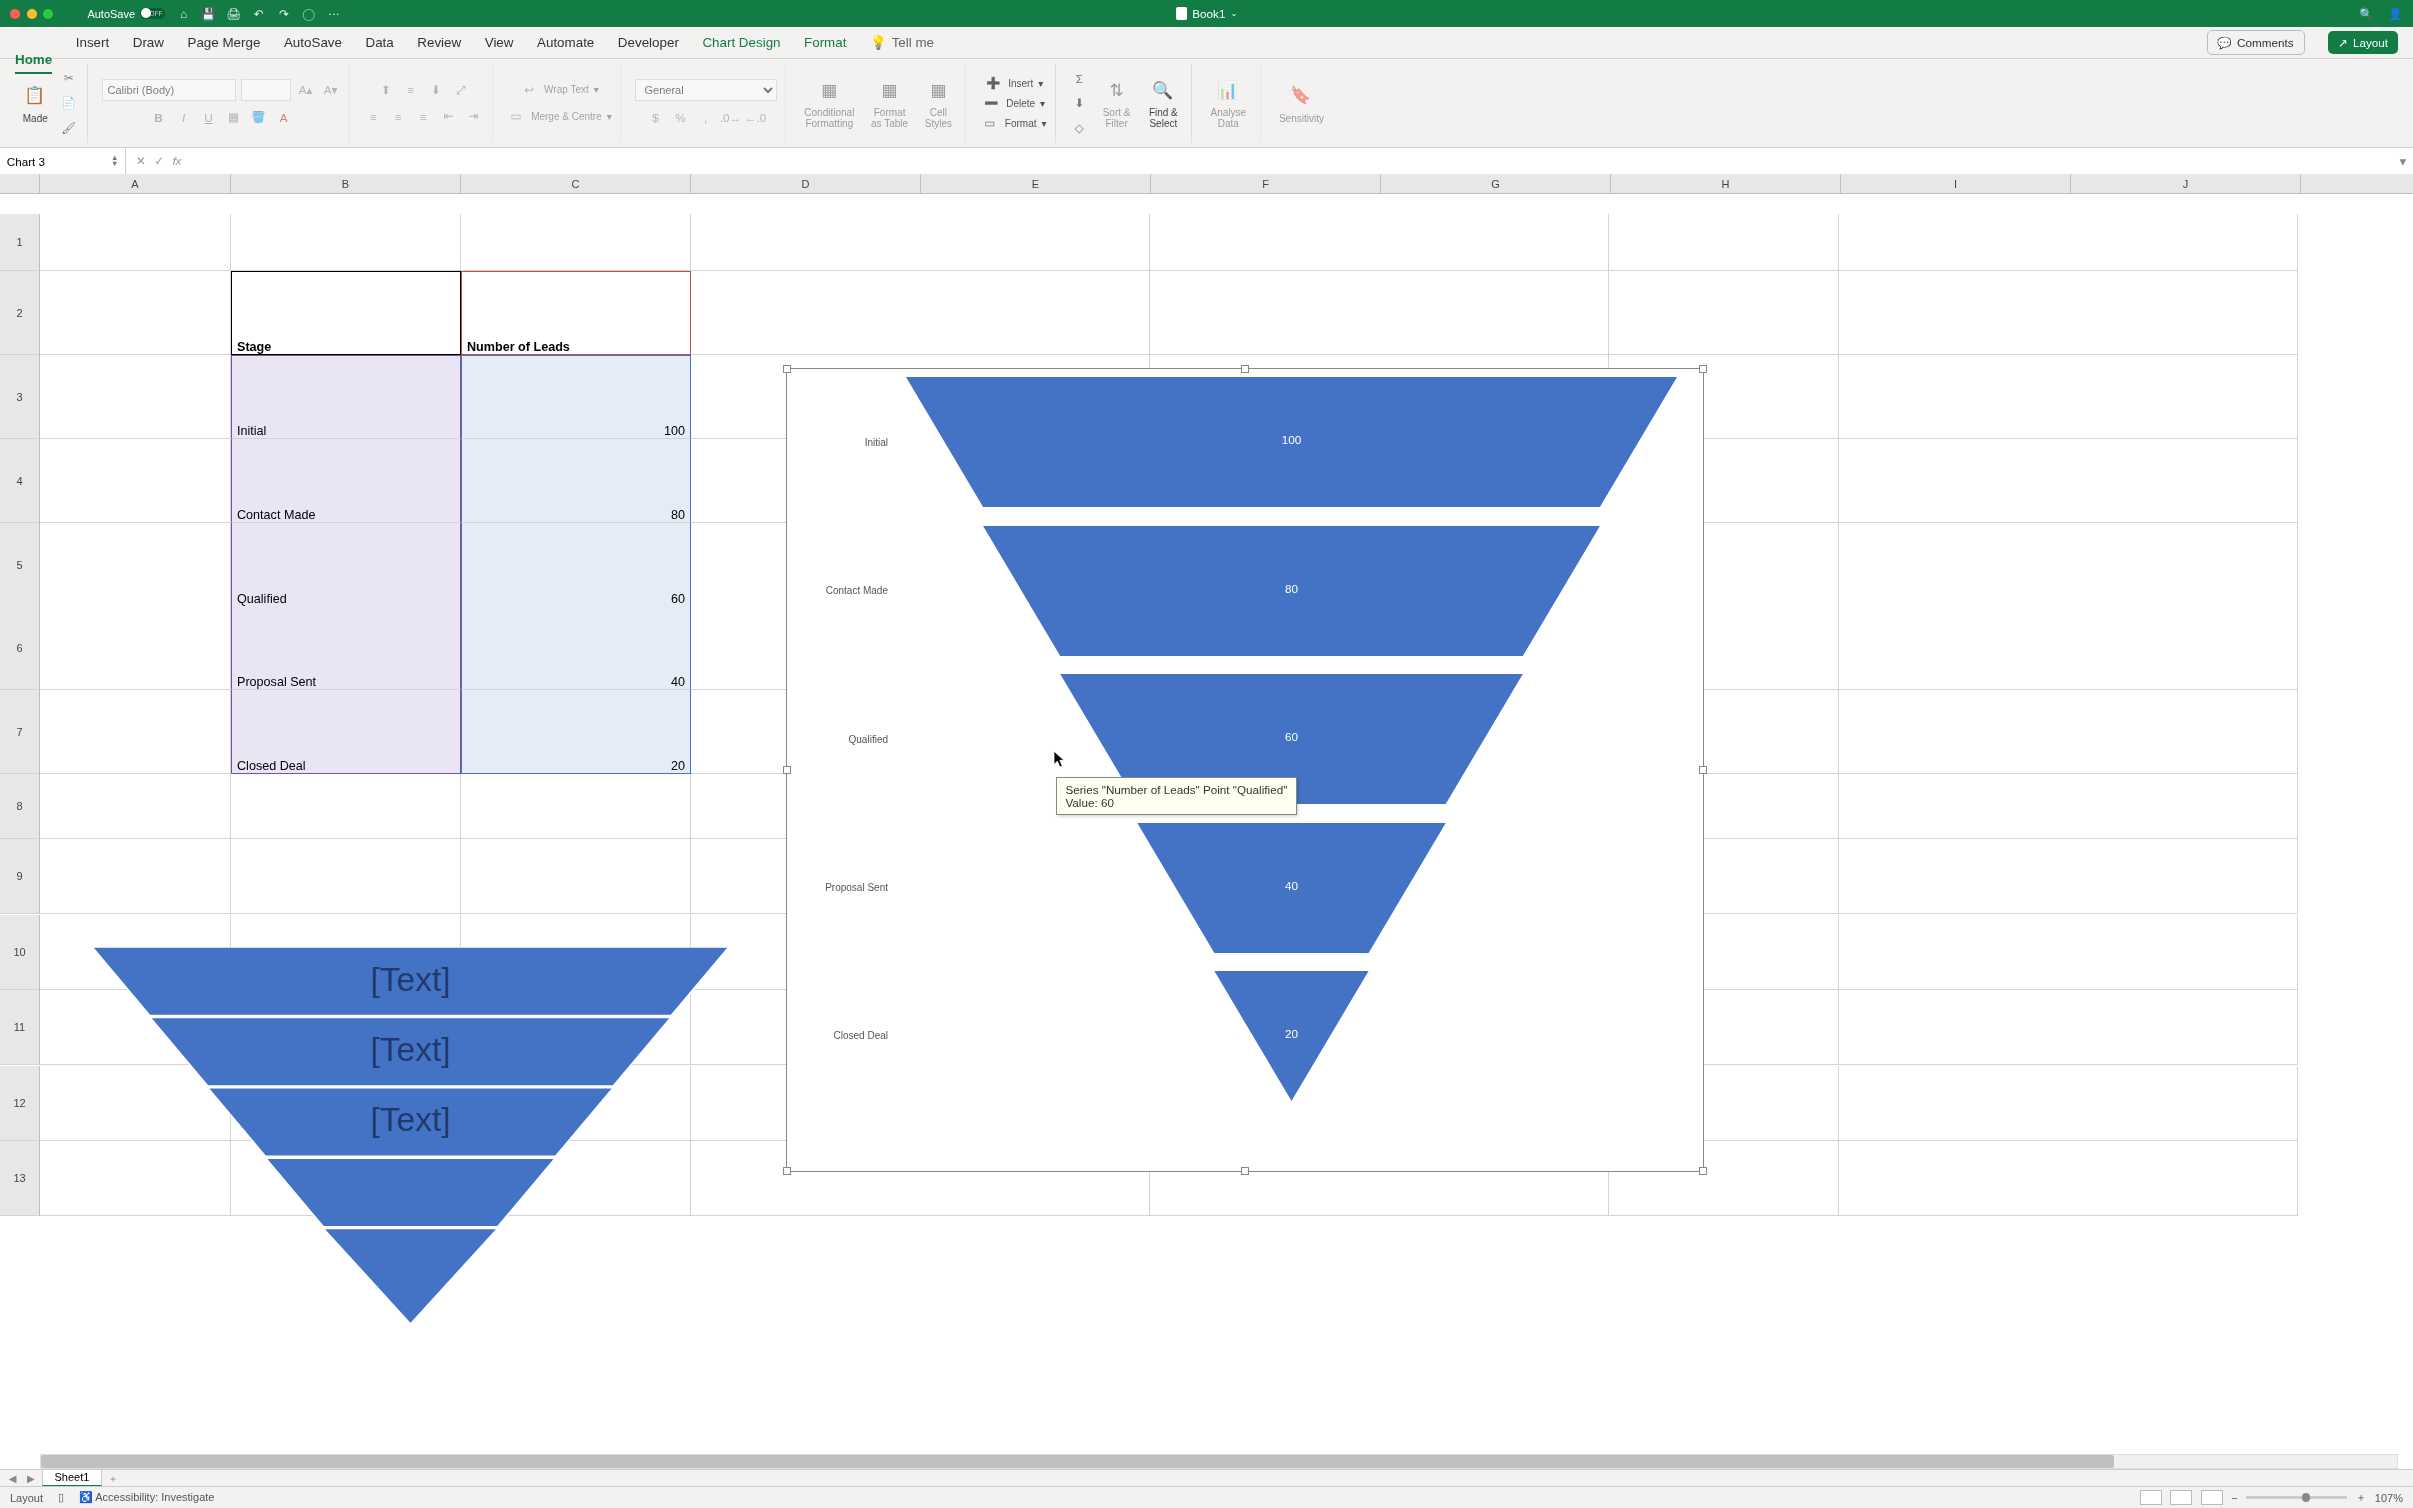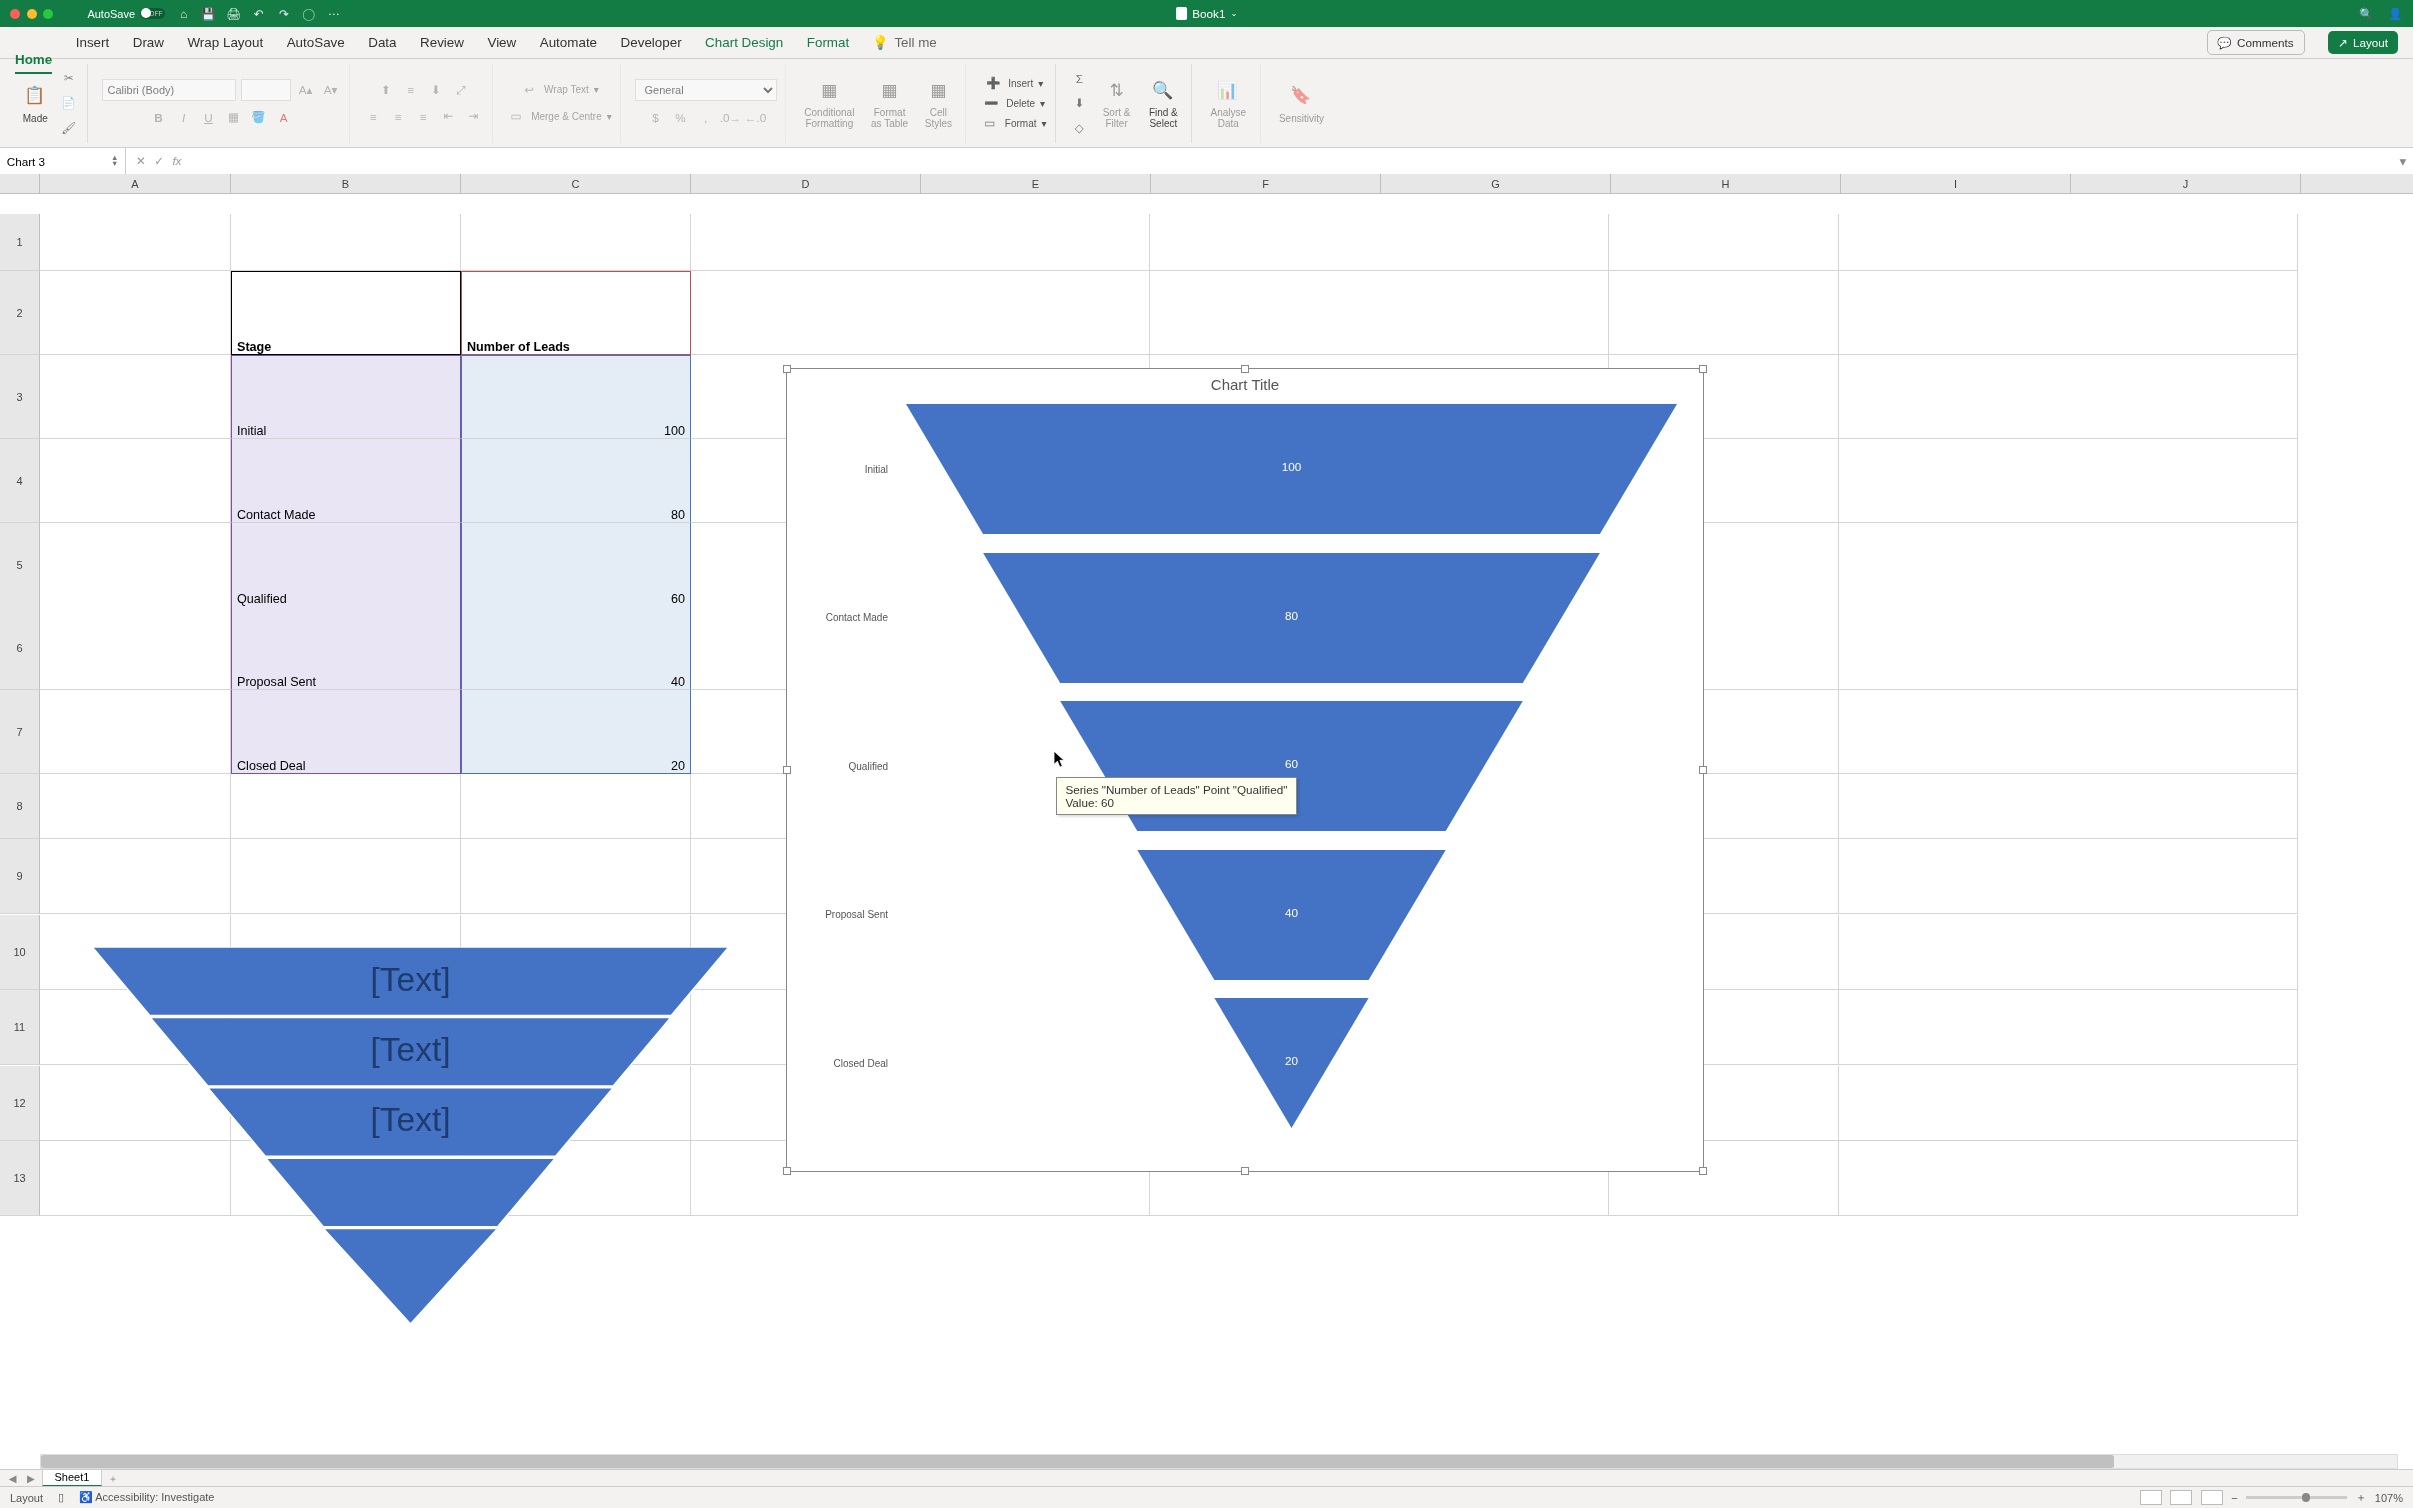--- a/index.html
+++ b/index.html
@@ -128,21 +128,21 @@
   <div class="title-right">
     <span>🔍</span>
     <span>👤</span>
   </div>
 </div>
 
 <div class="ribbon-tabs">
   <span class="tab active">Home</span>
   <span class="tab">Insert</span>
   <span class="tab">Draw</span>
-  <span class="tab">Wrap Layout</span>
+  <span class="tab">Page Merge</span>
   <span class="tab">AutoSave</span>
   <span class="tab">Data</span>
   <span class="tab">Review</span>
   <span class="tab">View</span>
   <span class="tab">Automate</span>
   <span class="tab">Developer</span>
   <span class="tab context">Chart Design</span>
   <span class="tab context">Format</span>
   <span style="display:flex;align-items:center;gap:5px;color:#666;">
       <span>💡</span>
@@ -496,21 +496,20 @@
 
     <div class="handle" style="left:-4.2px;top:-4.2px;"></div>
       <div class="handle" style="right:-4.2px;top:-4.2px;"></div>
     <div class="handle" style="left:-4.2px;bottom:-4.2px;"></div>
       <div class="handle" style="right:-4.2px;bottom:-4.2px;"></div>
     <div class="handle" style="left:50%;top:-4.2px;margin-left:-4.2px;"></div>
       <div class="handle" style="left:50%;bottom:-4.2px;margin-left:-4.2px;"></div>
     <div class="handle" style="top:50%;left:-4.2px;margin-top:-4.2px;"></div>
       <div class="handle" style="top:50%;right:-4.2px;margin-top:-4.2px;"></div>
 
-    <div class="chart-title">Chart Title</div>
     <div id="funnel-plot" style="padding:8.4px 17px 17px 8.4px;">
         <div class="funnel-row" style="height: 130px;">
           <div class="funnel-label">Initial</div>
           <div class="funnel-bar-wrap">
             <svg width="771" height="130" viewBox="0 0 920 155">
               <polygon points="0,0 920,0 828,155 92,155" fill="#4472c4"></polygon>
               <text x="460" y="80" text-anchor="middle" fill="#fff" font-size="14">100</text>
             </svg>
           </div>
         </div>

